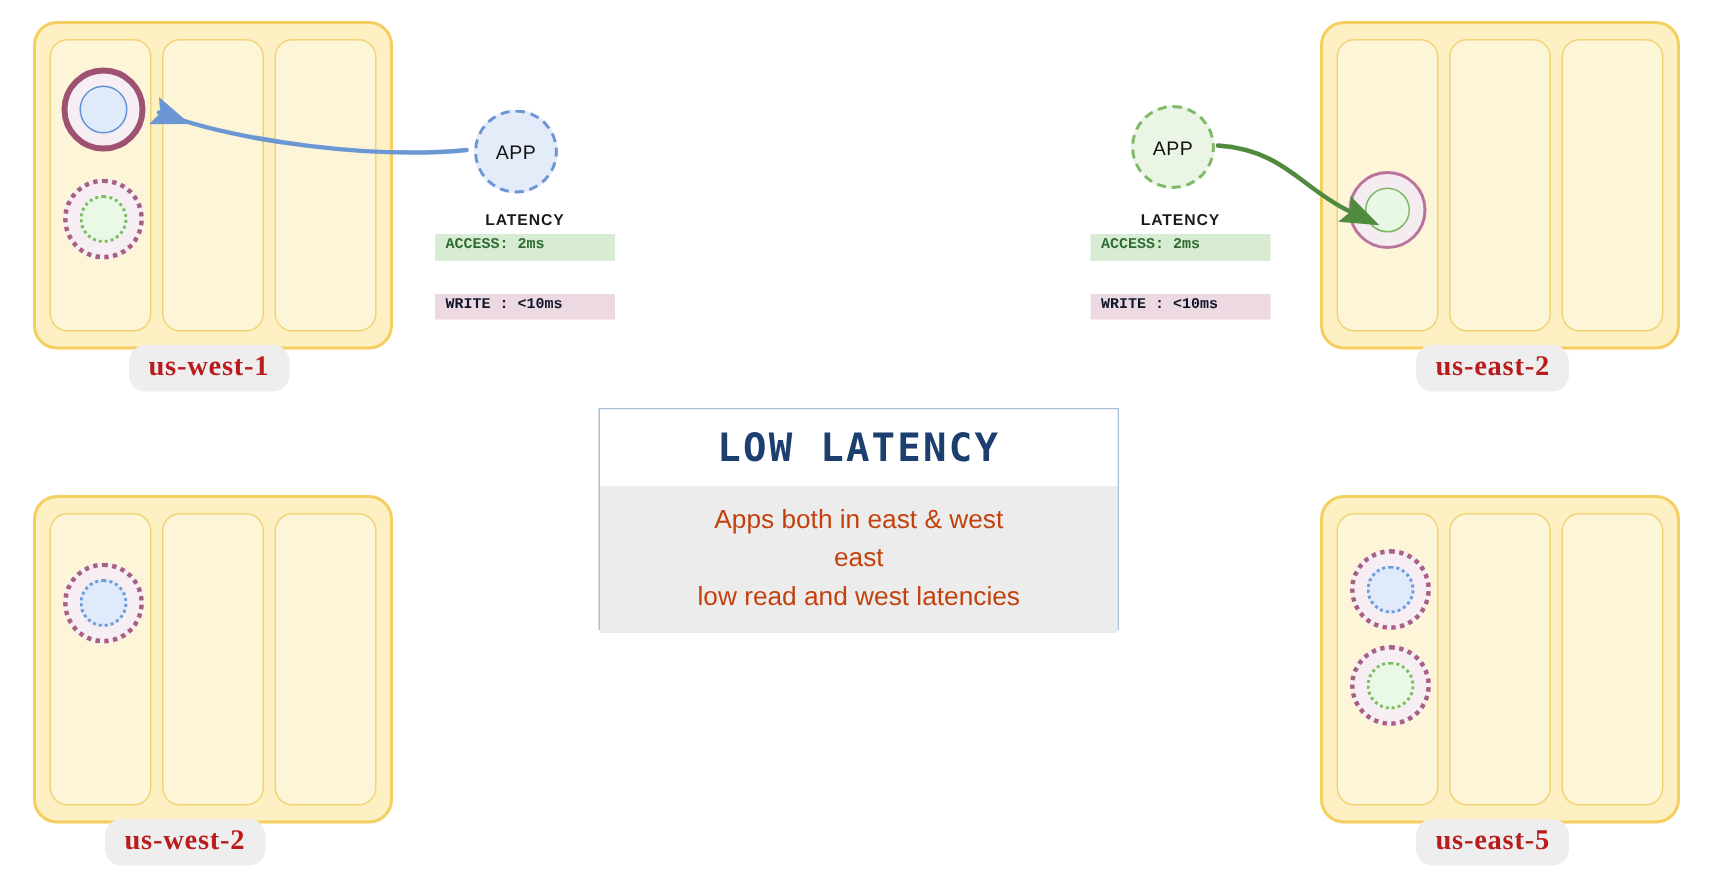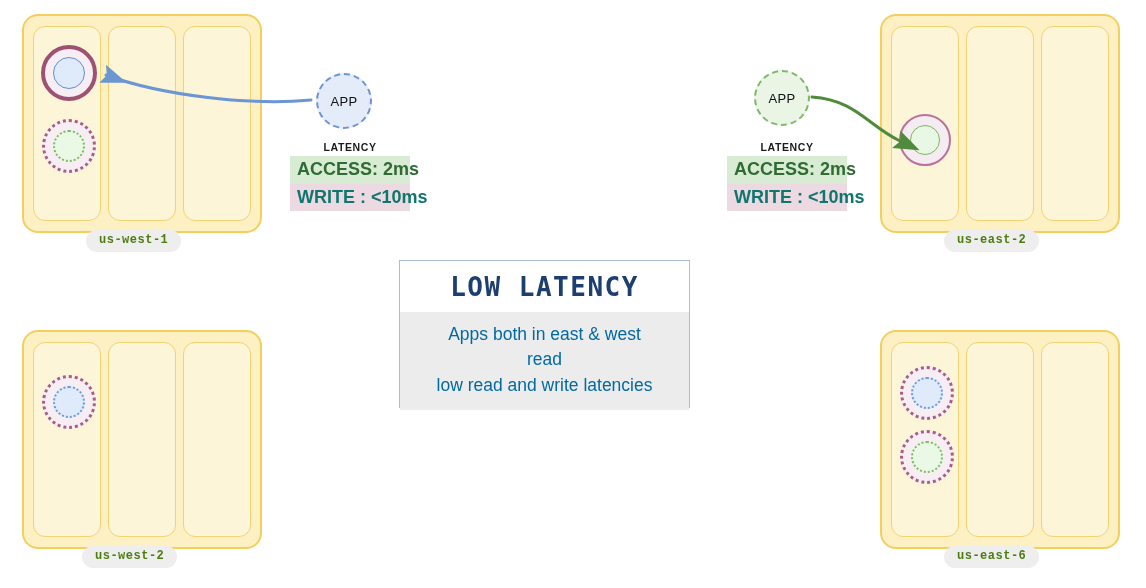--- a/index.html
+++ b/index.html
@@ -34,24 +34,24 @@
     border: 1.5px solid #f2d271;
     border-radius: 12px;
     position: relative;
   }
 
   
   .region-label {
     position: absolute;
     background: #eeeeee;
     border-radius: 11px;
-    color: #4d7c0f;
-    font-family: Liberation Mono, monospace;
-    font-weight: bold;
-    font-size: 12px;
+    color: #b91c1c;
+    font-family: Liberation Serif, serif;
+    font-weight: bold;
+    font-size: 19px;
     letter-spacing: 0.5px;
     padding: 3px 13px 4px 13px;
     white-space: nowrap;
     line-height: 1.25;
   }
 
   
   .node {
     position: absolute;
     border-radius: 50%;
@@ -136,29 +136,29 @@
   .latency-title {
     text-align: center;
     font-family: "Liberation Sans", sans-serif;
     font-size: 10.5px;
     font-weight: bold;
     color: #1a1a1a;
     letter-spacing: 0.6px;
     margin-bottom: 3px;
   }
   .latency-row {
-    font-family: Liberation Sans, sans-serif;
-    font-size: 18px;
+    font-family: Liberation Mono, monospace;
+    font-size: 10px;
     font-weight: bold;
     padding: 2px 7px 3px 7px;
     white-space: pre;
     line-height: 1.25;
   }
   .latency-row.access { background: #d7ecd2; color: #2f6b33; }
-  .latency-row.write  { background: #ecd9e2; color: #0f766e; }
+  .latency-row.write  { background: #ecd9e2; color: #0f172a; margin-top: 22px; }
 
   
   .callout {
     position: absolute;
     box-sizing: border-box;
     border: 1.5px solid #a9bfd8;
     background: #ffffff;
   }
   .callout-title {
     text-align: center;
@@ -168,21 +168,21 @@
     font-size: 26px;
     letter-spacing: 1.5px;
     padding: 11px 0 10px 0;
     background: #ffffff;
   }
   .callout-body {
     background: #ececec;
     text-align: center;
     font-family: "Liberation Sans", sans-serif;
     font-size: 17.5px;
-    color: #0369a1;
+    color: #c2410c;
     padding: 10px 0 12px 0;
     line-height: 1.45;
   }
   .callout-body div { white-space: nowrap; }
 
   
   #arrows {
     position: absolute;
     left: 0; top: 0;
     width: 1146px; height: 588px;
@@ -218,34 +218,34 @@
   <div class="region-label" style="left:944px; top:230px;">us-east-2</div>
 
   <div class="region" style="left:22px; top:330px; width:240px; height:219px;">
     <div class="az"></div>
     <div class="az"></div>
     <div class="az"></div>
   </div>
   <div class="node replica-dotted" style="left:42px; top:375px;">
     <div class="node-inner dot-blue"></div>
   </div>
-  <div class="region-label" style="left:82px; top:546px;">us-west-2</div>
+  <div class="region-label" style="left:70px; top:546px;">us-west-2</div>
 
   <div class="region" style="left:880px; top:330px; width:240px; height:219px;">
     <div class="az"></div>
     <div class="az"></div>
     <div class="az"></div>
   </div>
   <div class="node replica-dotted" style="left:900px; top:366px;">
     <div class="node-inner dot-blue"></div>
   </div>
   <div class="node replica-dotted" style="left:900px; top:430px;">
     <div class="node-inner dot-green"></div>
   </div>
-  <div class="region-label" style="left:944px; top:546px;">us-east-6</div>
+  <div class="region-label" style="left:944px; top:546px;">us-east-5</div>
 
   <svg id="arrows" viewBox="0 0 1146 588" xmlns="http://www.w3.org/2000/svg">
     <defs>
       <marker id="arrowBlue" markerWidth="9" markerHeight="9" refX="7.4" refY="3.2" orient="auto" markerUnits="strokeWidth">
         <path d="M0,3.2 L8.6,0 L7.1,3.2 L8.6,6.4 Z" fill="#6a96d4"></path>
       </marker>
       <marker id="arrowGreen" markerWidth="9" markerHeight="9" refX="1.4" refY="3.2" orient="auto" markerUnits="strokeWidth">
         <path d="M8.6,3.2 L0,0 L1.5,3.2 L0,6.4 Z" fill="#4f8a3d"></path>
       </marker>
     </defs>
@@ -266,22 +266,22 @@
 
   <div class="app-node green" style="left:754px; top:70px;">
     <span>APP</span>
   </div>
   <div class="latency-block" style="left:727px; top:141px; width:120px;">
     <div class="latency-title">LATENCY</div>
     <div class="latency-row access">ACCESS: 2ms</div>
     <div class="latency-row write">WRITE : &lt;10ms</div>
   </div>
 
-  <div class="callout" style="left:399px; top:260px; width:291px; height:148px;">
+  <div class="callout" style="left:399px; top:272px; width:347px; height:148px;">
     <div class="callout-title">LOW LATENCY</div>
     <div class="callout-body">
       <div>Apps both in east &amp; west</div>
-      <div>read</div>
-      <div>low read and write latencies</div>
+      <div>east</div>
+      <div>low read and west latencies</div>
     </div>
   </div>
 
 </div>
 
 </body></html>

